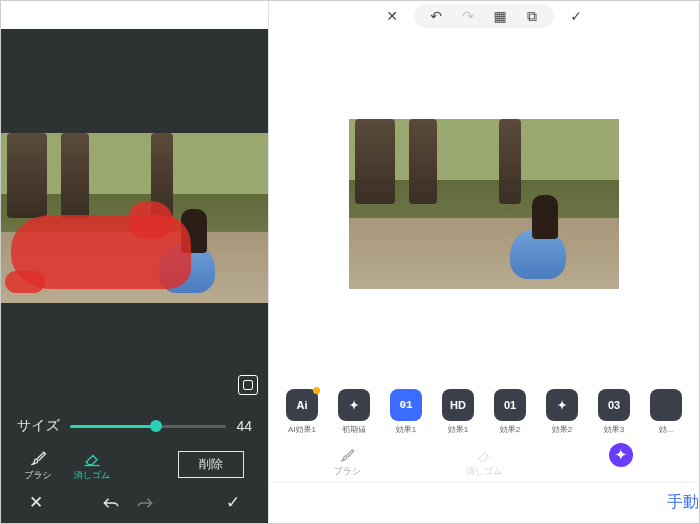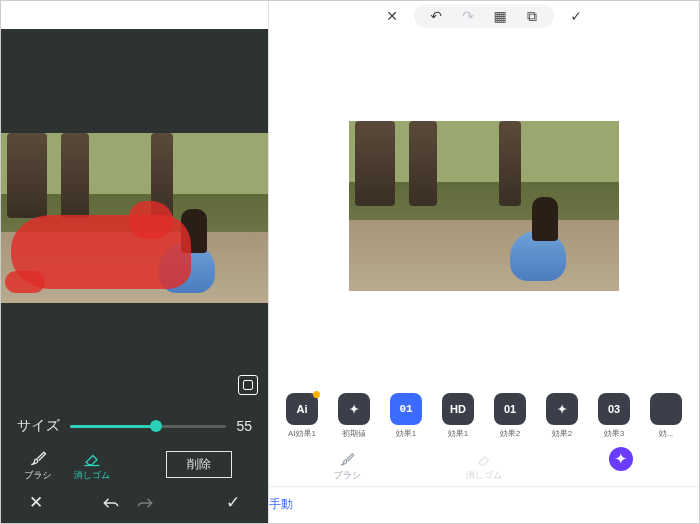--- a/index.html
+++ b/index.html
@@ -30,21 +30,21 @@
 
   .slider-row { display: flex; align-items: center; gap: 10px; padding: 10px 16px 6px; color: #e6e6e6; font-size: 14px; }
   .slider-track { flex: 1; height: 3px; background: #595e5e; border-radius: 2px; position: relative; }
   .slider-fill { position: absolute; left: 0; top: 0; bottom: 0; background: #2ad1b7; border-radius: 2px; }
   .slider-thumb { position: absolute; top: 50%; width: 12px; height: 12px; background: #2ad1b7; border-radius: 50%; transform: translate(-50%, -50%); }
 
   .tool-row { display: flex; align-items: center; padding: 6px 10px 4px; }
   .tool { width: 54px; text-align: center; color: #e6e6e6; font-size: 9px; }
   .tool.active { color: #2ad1b7; }
   .tool .ticon { height: 22px; display: flex; align-items: center; justify-content: center; }
-  .del-btn { margin-left: auto; margin-right: 26px; border: 1.2px solid #e6e6e6; color: #e6e6e6; font-size: 12px; padding: 4px 20px; background: transparent; }
+  .del-btn { margin-left: auto; margin-right: 14px; border: 1.2px solid #e6e6e6; color: #e6e6e6; font-size: 12px; padding: 4px 20px; background: transparent; }
 
   .btm-bar { display: flex; align-items: center; padding: 6px 18px 10px; color: #e6e6e6; }
   .btm-bar .spacer { flex: 1; }
   .icon-btn { width: 34px; text-align: center; font-size: 17px; }
 
   
   .r-top { height: 30px; display: flex; align-items: center; justify-content: center; gap: 14px; background: #fff; }
   .pill { display: flex; align-items: center; gap: 16px; background: #f4f4f6; border-radius: 16px; padding: 3px 14px; height: 24px; }
   .ticon-s { font-size: 14px; color: #444; width: 16px; text-align: center; }
   .ticon-s.dis { color: #c3c3c7; }
@@ -57,21 +57,21 @@
   .fx.active .chip { background: #3c6cff; font-family: Liberation Mono, monospace; }
   .fx .dot { position: absolute; top: -2px; right: -2px; width: 7px; height: 7px; border-radius: 50%; background: #ffb300; }
 
   .mode-row { display: flex; padding: 8px 10px 4px; }
   .mode { flex: 1; text-align: center; font-size: 9px; color: #9aa0ad; }
   .mode.active { color: #3c6cff; }
   .mode .micon { height: 20px; display: flex; align-items: center; justify-content: center; font-size: 15px; }
   .mode.purple .micon span { width: 24px; height: 24px; border-radius: 50%; background: #6a3cff; display: flex; align-items: center; justify-content: center; color: #fff; }
 
   .tab-row { display: flex; border-top: 1px solid #eee; }
-  .tab { flex: 1; text-align: left; font-size: 12px; padding: 9px 0 10px; color: #888; }
+  .tab { flex: 1; text-align: right; font-size: 16px; padding: 9px 0 10px; color: #888; }
   .tab.active { color: #3c6cff; }
 
   svg { display: block; }
 </style>
 </head>
 <body>
 
 <div class="app">
 
   <div class="pane left">
@@ -92,21 +92,21 @@
       </div>
       <div class="corner-btn"></div>
     </div>
 
     <div class="slider-row">
       <span>サイズ</span>
       <div class="slider-track">
         <div class="slider-fill" style="width:55%"></div>
         <div class="slider-thumb" style="left:55%"></div>
       </div>
-      <span>55</span>
+      <span>44</span>
     </div>
 
     <div class="tool-row">
       <div class="tool">
         <div class="ticon">
           <svg width="20" height="20" viewBox="0 0 24 24" fill="none" stroke="#e6e6e6" stroke-width="1.6">
               <path d="M4 20c3-1 4-3 4-5 0-2 2-2 3-1s1 3-1 4-4 2-6 2z"></path>
               <path d="M11 13l8-8 2 2-8 8"></path>
             </svg>
         </div>

